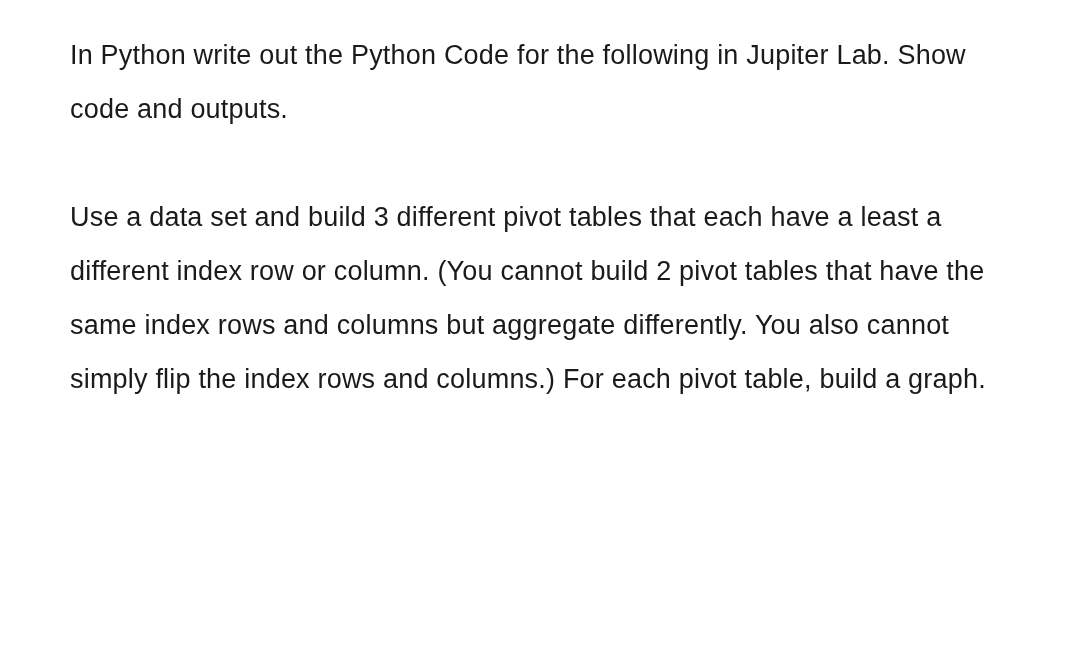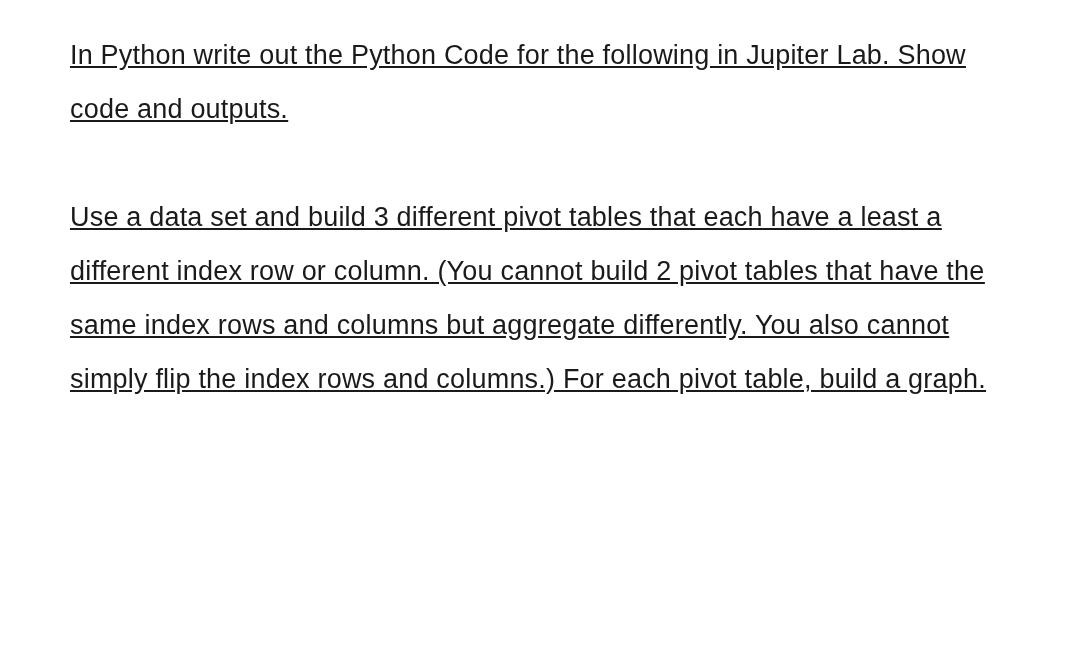--- a/index.html
+++ b/index.html
@@ -1,19 +1,18 @@
 <!DOCTYPE html>
 <html><head>
   <meta charset="utf-8">
   <style>
     * {
       margin: 0;
       padding: 0;
       box-sizing: border-box;
-      text-decoration: underline;
     }
     body {
       font-family: Arial, Helvetica, sans-serif;
       background: #ffffff;
       width: 1076px;
       height: 659px;
       padding: 28px 70px 28px 70px;
       color: #1a1a1a;
     }
     .paragraph {

